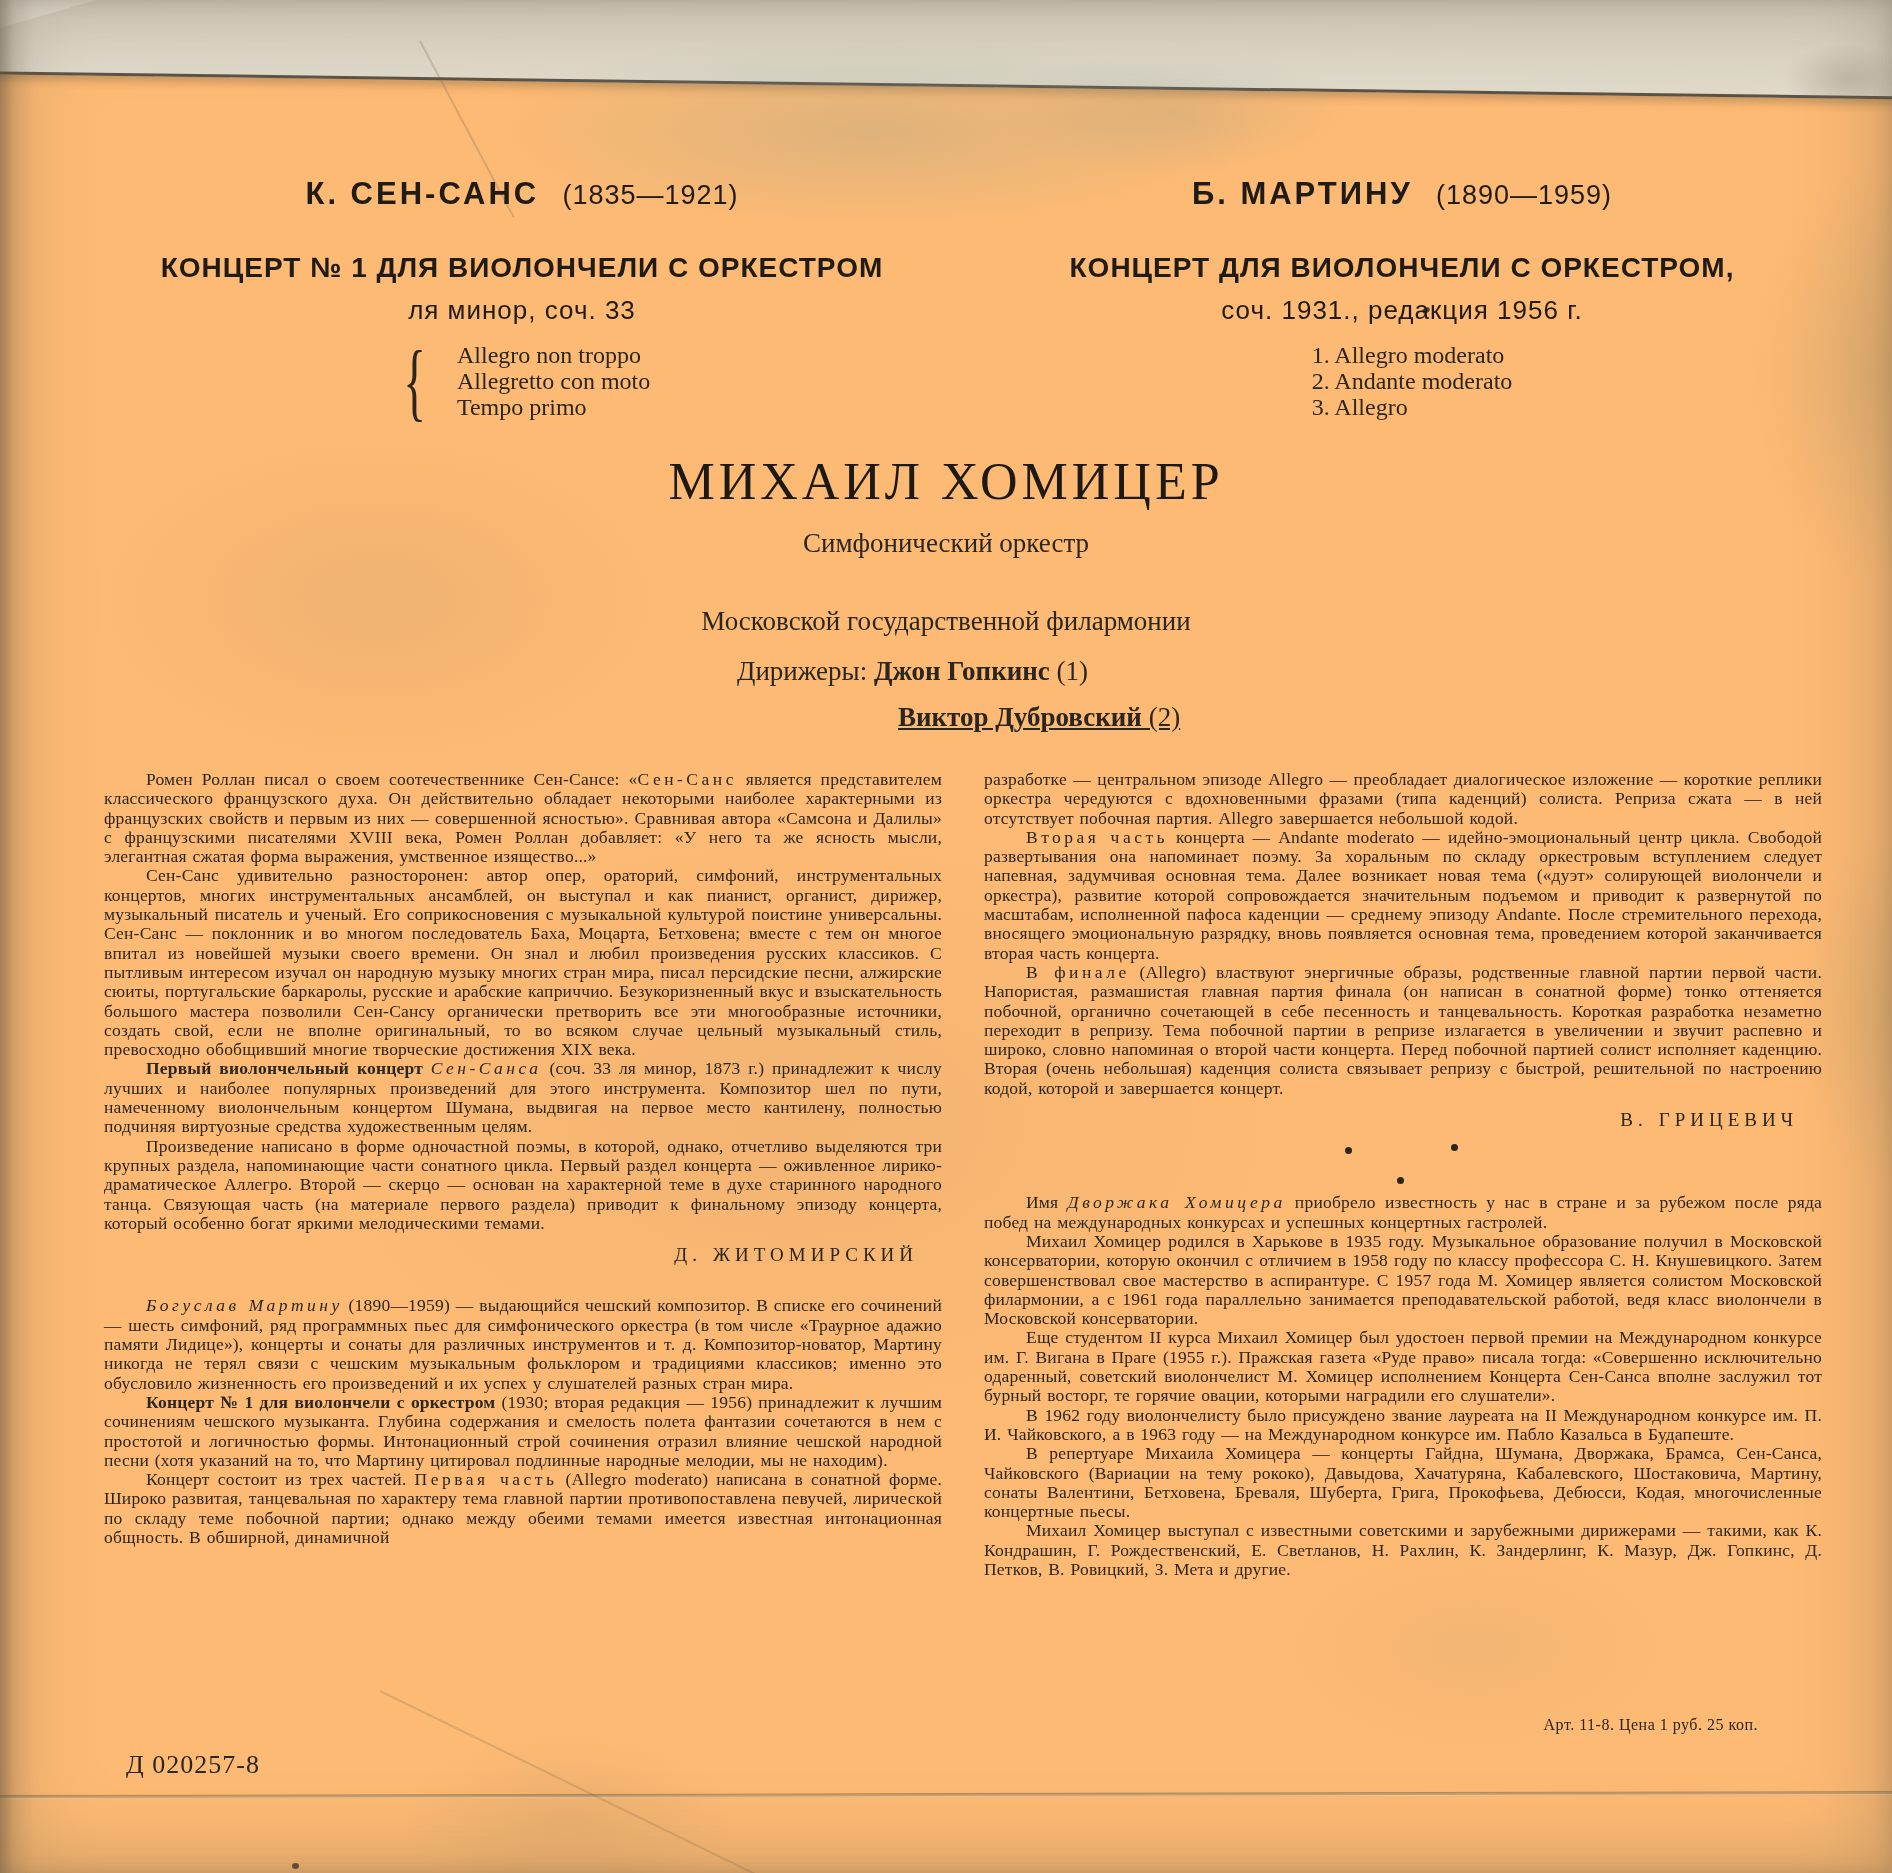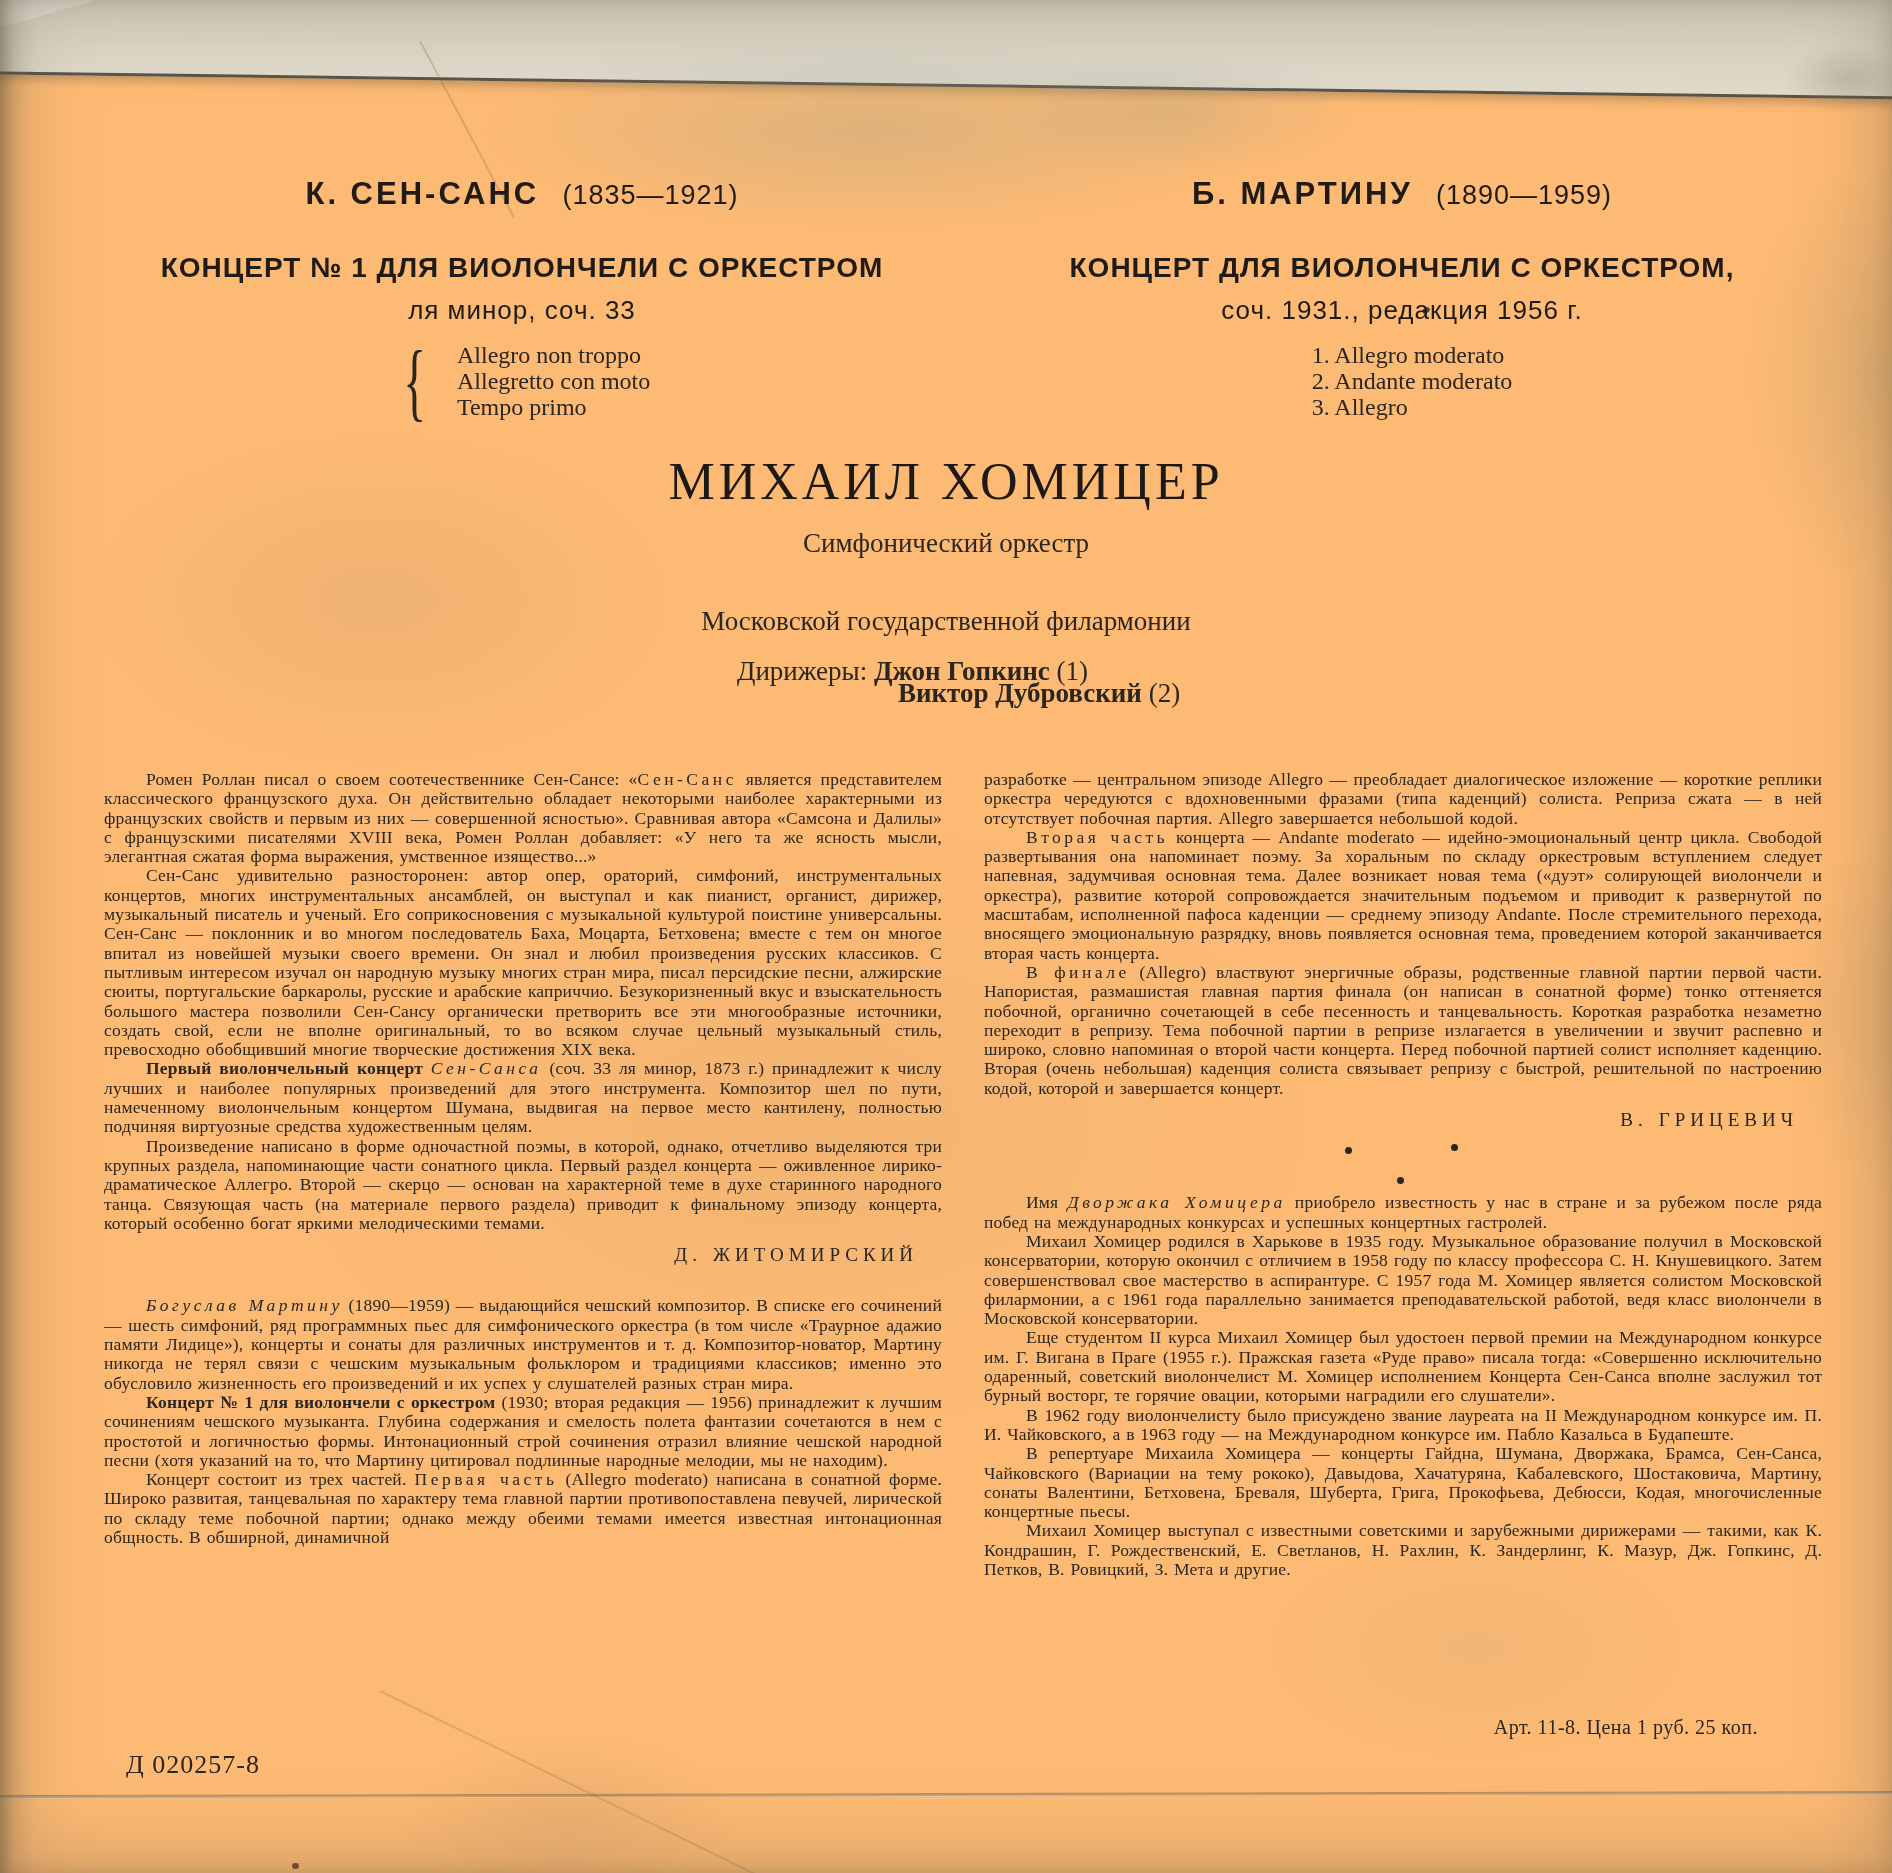--- a/index.html
+++ b/index.html
@@ -82,21 +82,21 @@
   .brace{font-size:86px;line-height:78px;font-weight:normal;transform:scaleX(0.55);margin-right:2px;color:#2b2620;}
 
   
   #artist-name{position:absolute;left:0;top:452px;width:1892px;text-align:center;
     font-size:52px;font-weight:normal;letter-spacing:4px;color:#1d1914;}
   .center-line{position:absolute;left:0;width:1892px;text-align:center;font-size:27px;color:#2b2620;}
   #orch1{top:528px;}
   #orch2{top:606px;}
   .cond{position:absolute;font-size:27px;color:#2b2620;white-space:nowrap;}
   #cond1{left:737px;top:656px;}
-  #cond2{left:898px;top:678px;}
+  #cond2{left:898px;top:702px;text-decoration:underline;}
   .cond b{font-weight:bold;}
 
   
   .col{position:absolute;top:770px;width:838px;
     font-size:17.5px;line-height:19.3px;text-align:justify;
     letter-spacing:0.2px;word-spacing:1.2px;color:#2b2620;}
   #col-left{left:104px;}
   #col-right{left:984px;}
   .col p{margin:0;text-indent:42px;}
   .col p.cont{text-indent:0;}
@@ -106,21 +106,21 @@
   .seg-isp{font-style:italic;letter-spacing:3.5px;}
   .sig{text-align:right;padding-right:24px;letter-spacing:5px;margin:12px 0 4px;font-size:19px;white-space:nowrap;}
   .dots{position:relative;height:44px;margin:12px 0 8px;}
   .dots span{position:absolute;width:7px;height:7px;line-height:7px;font-size:0;background:#2b2620;border-radius:50%;}
   .dots .d0{left:calc(50% - 58px);top:6px;}
   .dots .d1{left:calc(50% + 48px);top:3px;}
   .dots .d2{left:calc(50% - 6px);top:36px;}
 
   
   #catalog{position:absolute;left:126px;top:1750px;font-size:26px;letter-spacing:1px;color:#2b2620;}
-  #price{position:absolute;right:134px;top:1716px;font-size:20px;letter-spacing:0.5px;color:#2b2620;}
+  #price{position:absolute;right:134px;top:1716px;font-size:16px;letter-spacing:0.5px;color:#2b2620;}
 </style>
 </head>
 <body>
 
 <div id="page">
 
   <div class="tex" id="flap"></div>
   <div class="tex" id="mottle"></div>
   <div class="tex" id="corner-tear"></div>
   <div class="tex" id="flap-bend"></div>

